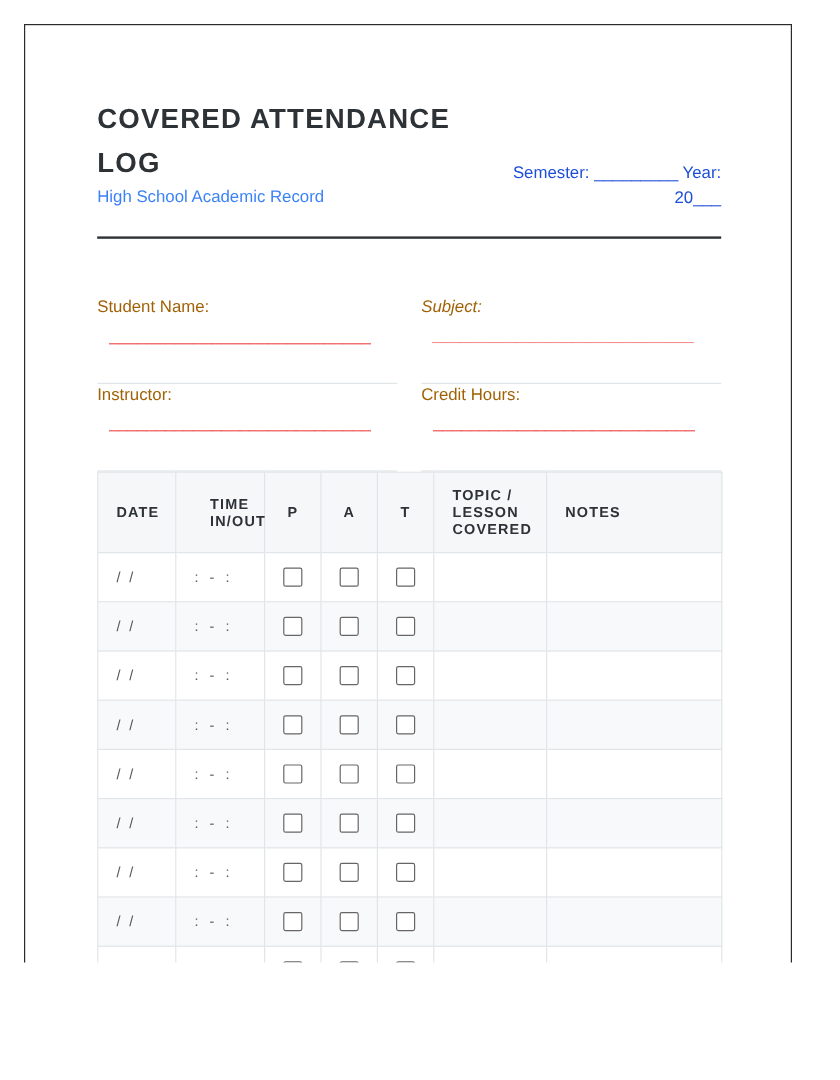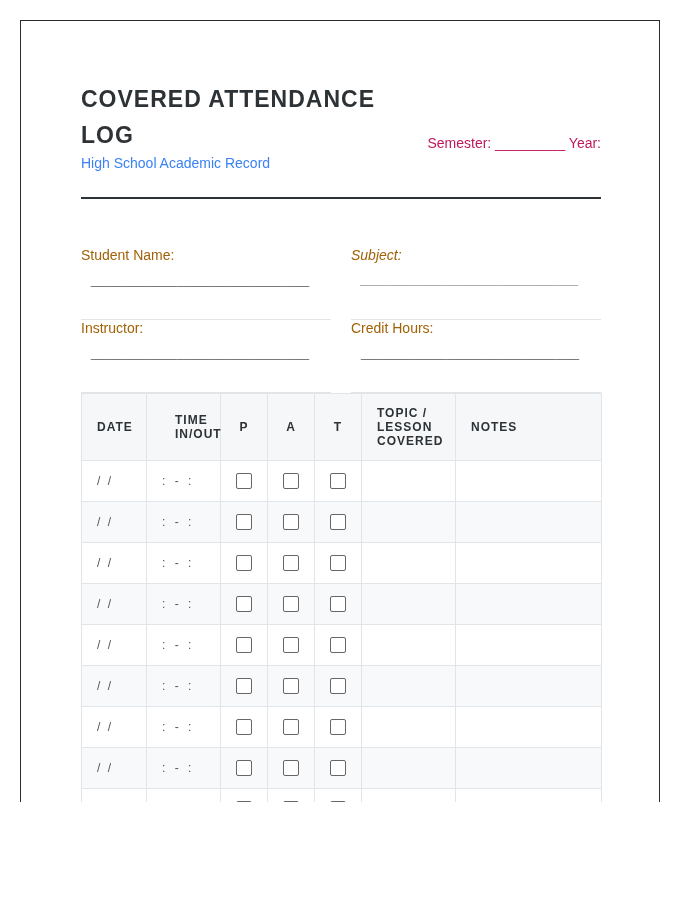--- a/index.html
+++ b/index.html
@@ -3,25 +3,25 @@
   <meta charset="utf-8">
   <style>
     html, body { margin: 0; padding: 0; background: #ffffff; }
     body { width: 700px; height: 900px; position: relative; overflow: hidden; font-family: "Liberation Sans", sans-serif; }
     .viewport { position: absolute; left: 0; top: 0; width: 700px; height: 802px; overflow: hidden; }
     .page { position: absolute; left: 20px; top: 20px; width: 640px; height: 900px; border: 1px solid #2b2b2b; border-bottom: none; background: #fff; box-sizing: border-box; }
     .content { position: absolute; left: 60px; top: 0; width: 520px; }
     .header { position: relative; height: 176px; border-bottom: 2px solid #2c3236; }
     .title { position: absolute; left: 0; top: 60px; width: 320px; font-size: 23px; font-weight: bold; letter-spacing: 1px; color: #2c3236; line-height: 36px; margin: 0; }
     .subtitle { position: absolute; left: 0; top: 134px; font-size: 14px; color: #3b82f6; }
-    .meta { position: absolute; right: 0; top: 112px; width: 200px; text-align: right; font-size: 14px; color: #be185d; line-height: 21px; }
+    .meta { position: absolute; right: 0; top: 112px; width: 200px; text-align: right; font-size: 14px; color: #1d4ed8; line-height: 21px; }
     .fields { position: relative; margin-top: 48px; }
     .field { position: absolute; width: 250px; height: 72px; border-bottom: 1px solid #e2e5e8; }
     .field .lbl { position: absolute; left: 0; top: 0; font-size: 14px; color: #a16207; }
-    .field .line { position: absolute; left: 10px; top: 24px; font-size: 14px; color: #737373; }
+    .field .line { position: absolute; left: 10px; top: 24px; font-size: 14px; color: #ef4444; }
     table { position: absolute; left: 0; top: 372px; width: 520px; border-collapse: collapse; table-layout: fixed; }
     th, td { border: 1px solid #e2e5e8; padding: 0; }
     th { background: #f5f7f9; height: 66px; font-size: 12px; font-weight: bold; letter-spacing: 1px; color: #2c3236; text-align: left; padding-left: 15px; line-height: 14px; }
     th.c { text-align: center; padding-left: 0; }
     td { height: 40px; font-size: 12px; color: #555; }
     tr.even td { background: #f8f9fa; }
     td.date { padding-left: 15px; letter-spacing: 2px; }
     td.time { padding-left: 15px; letter-spacing: 3px; }
     td.cb { text-align: center; }
     .box { display: inline-block; width: 14px; height: 14px; border: 1px solid #666; border-radius: 2px; vertical-align: middle; background: #fff; }
@@ -31,20 +31,21 @@
 
 <div class="viewport">
   <div class="page">
     <div class="content">
 
       <div class="header">
         <h1 class="title">COVERED ATTENDANCE LOG</h1>
         <div class="subtitle">High School Academic Record</div>
         <div class="meta">
           <div>Semester: _________ Year:</div>
+          <div>20___</div>
         </div>
       </div>
 
       <div class="fields">
         <div class="field" style="left:0; top:0;">
           <span class="lbl">Student Name:</span>
           <span class="line">____________________________</span>
         </div>
         <div class="field" style="left:270px; top:0;font-style:italic;">
           <span class="lbl">Subject:</span>

